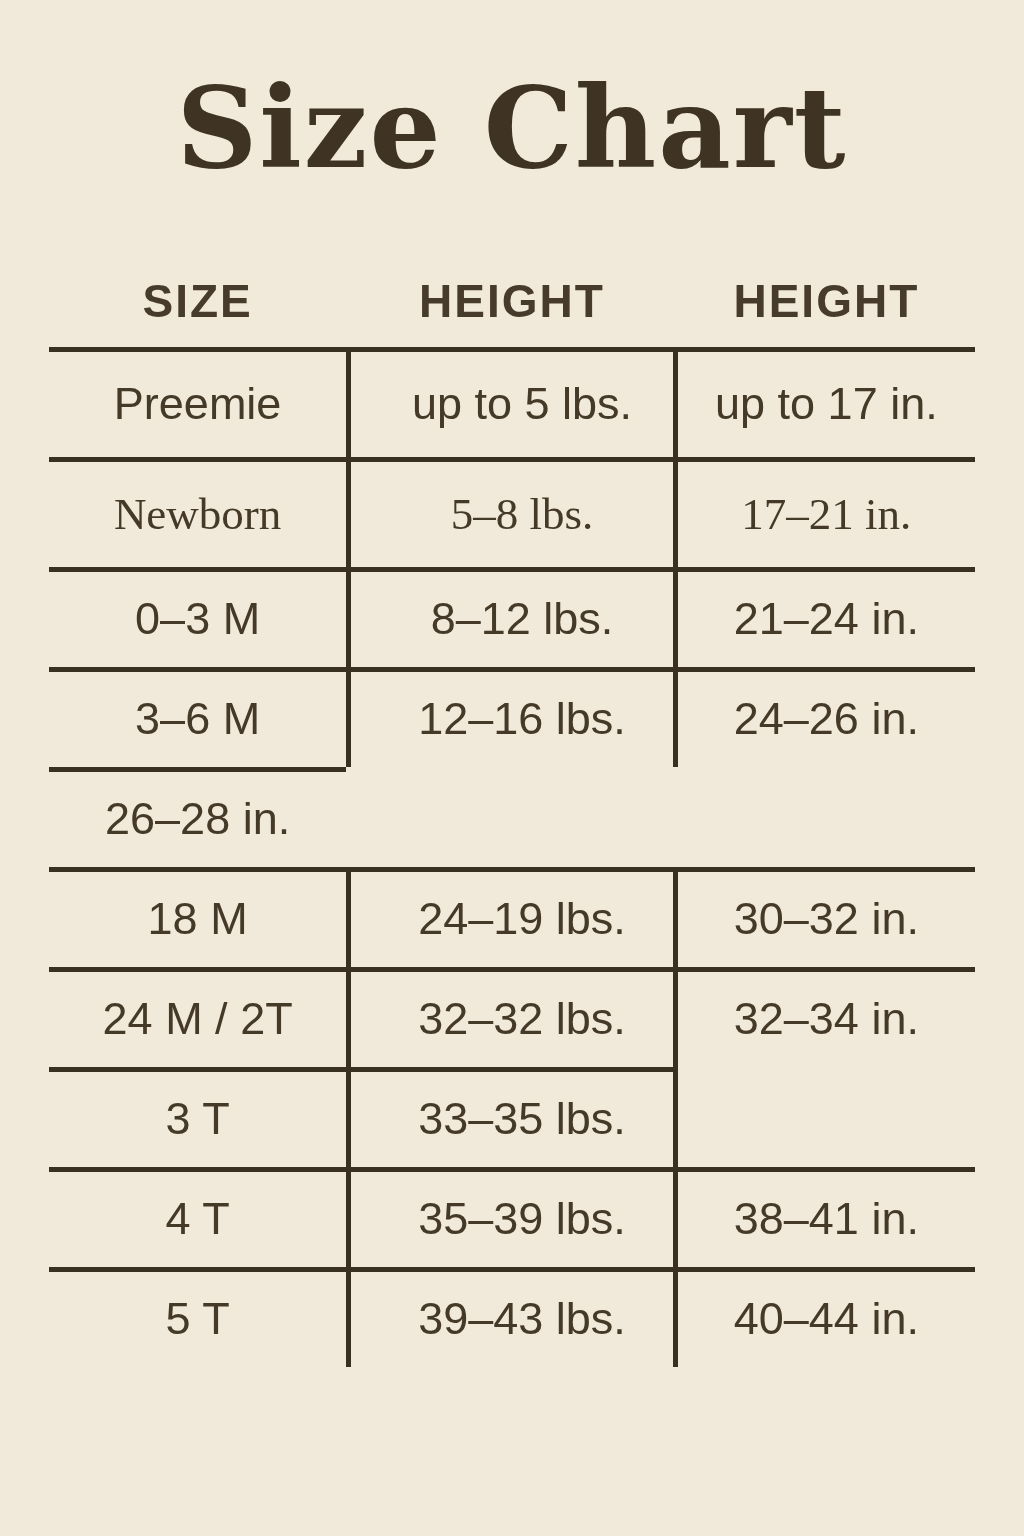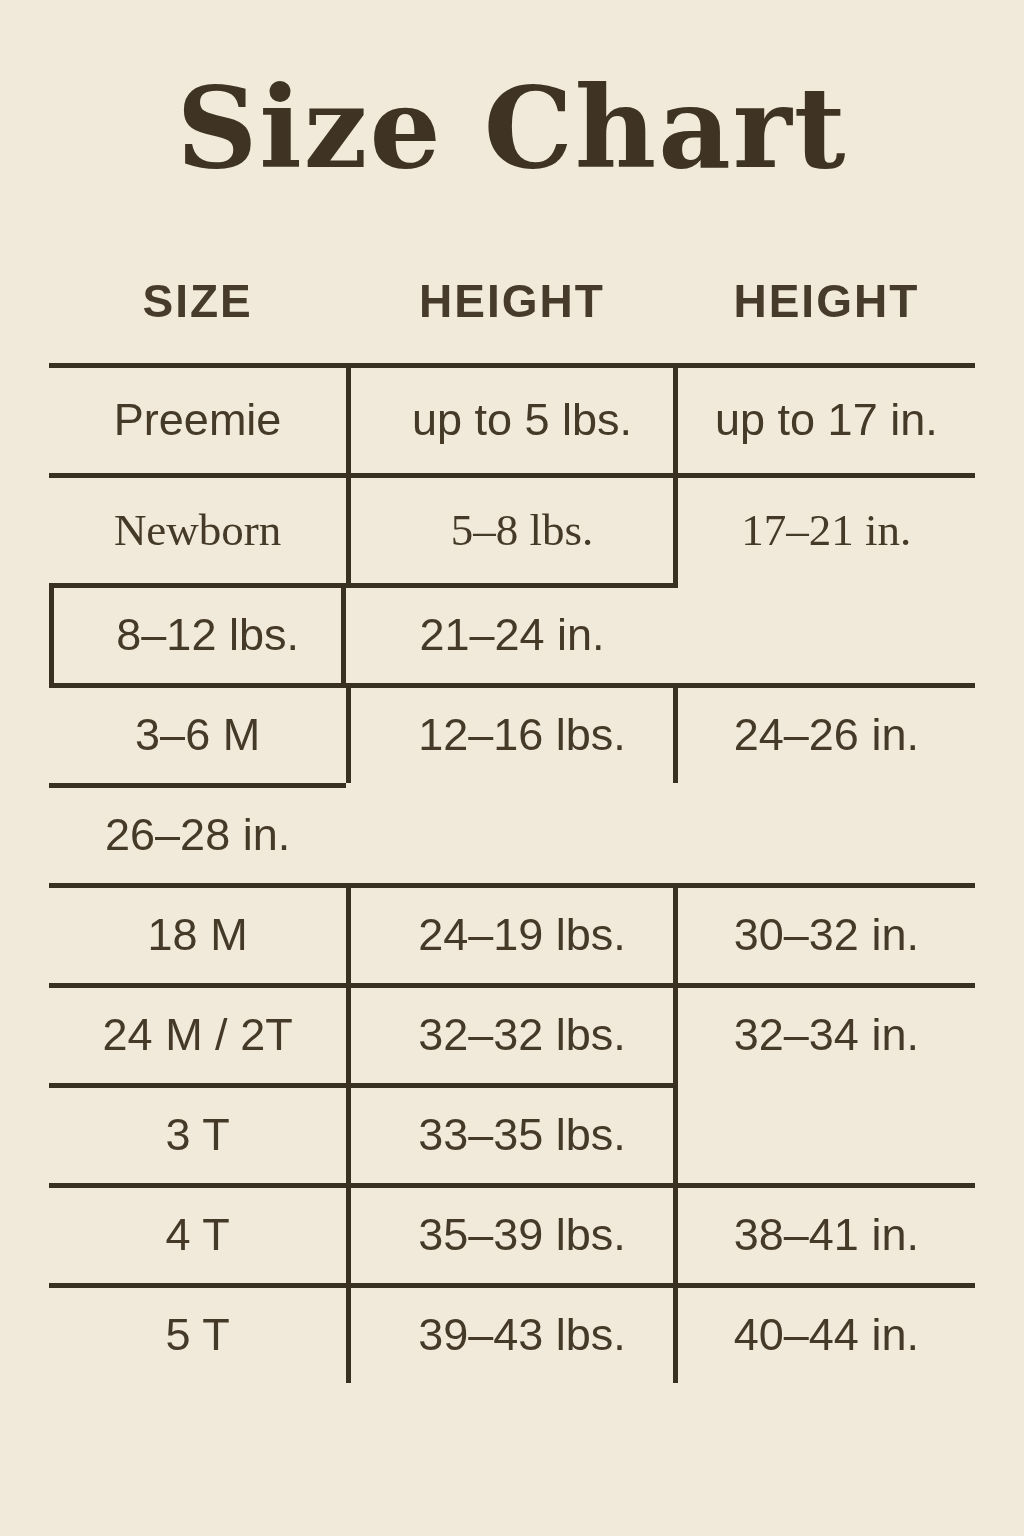--- a/index.html
+++ b/index.html
@@ -37,21 +37,21 @@
     height:84px;
     align-items:center;
   }
   .hcell{
     text-align:center;
     font-weight:700;
     font-size:46px;
     letter-spacing:2px;
     color:#473b2b;
   }
-  .body-rows{margin-top:20px;}
+  .body-rows{margin-top:4px;}
   .row{
     display:grid;
     grid-template-columns:32.1% 35.8% 32.1%;
   }
   .cell{
     height:95px;
     border-top:5px solid var(--line);
     display:flex;
     align-items:center;
     justify-content:center;
@@ -90,20 +90,21 @@
         <div class="cell">up to 17 in.</div>
       </div>
 
       <div class="row">
         <div class="cell">Newborn</div>
         <div class="cell mid">5–8 lbs.</div>
         <div class="cell">17–21 in.</div>
       </div>
 
       <div class="row">
+        <div class="cell">0–3 M</div>
         <div class="cell mid">8–12 lbs.</div>
         <div class="cell">21–24 in.</div>
       </div>
 
       <div class="row">
         <div class="cell">3–6 M</div>
         <div class="cell mid">12–16 lbs.</div>
         <div class="cell">24–26 in.</div>
       </div>
 

